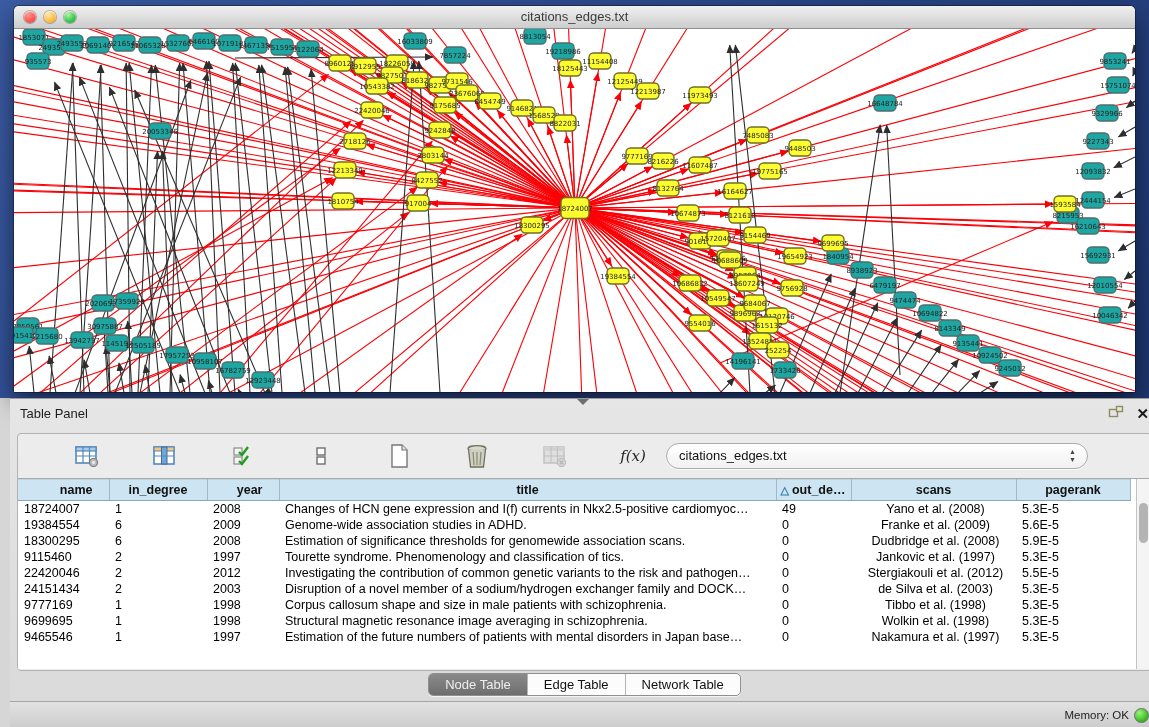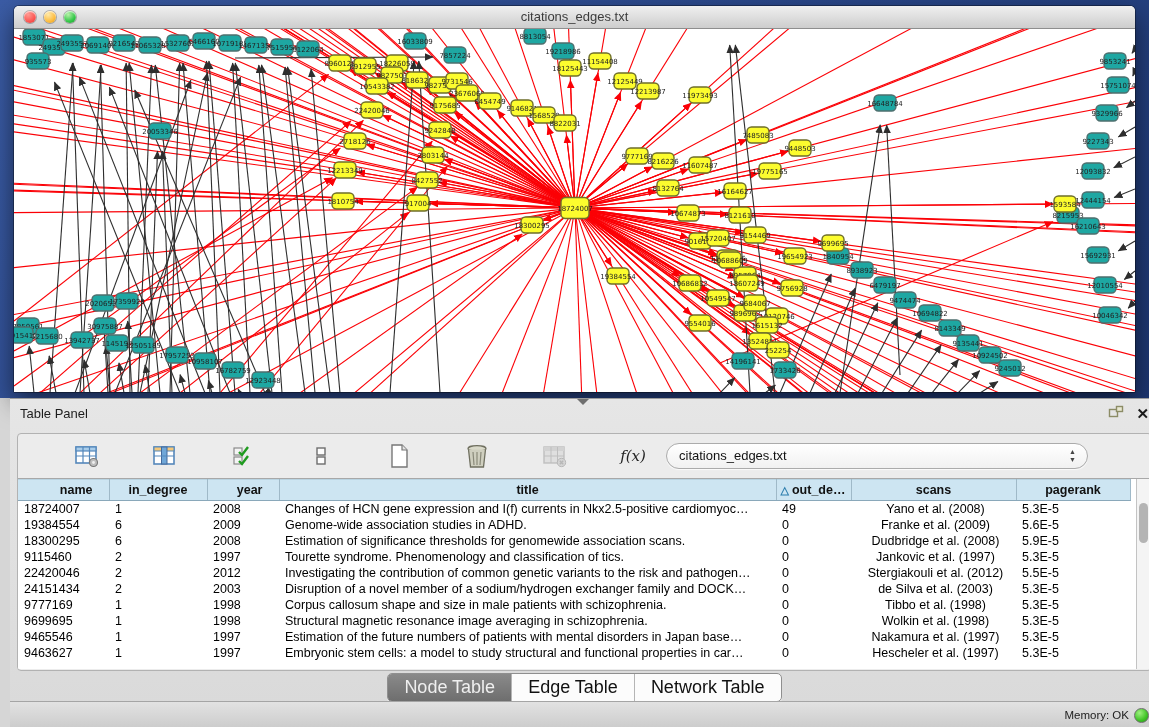--- a/index.html
+++ b/index.html
@@ -57,21 +57,21 @@
   table.data td{height:16px;line-height:16px;padding:0 2px 0 6px;overflow:hidden;
     white-space:nowrap;text-overflow:ellipsis;}
   table.data td:nth-child(6){text-align:center;}
   .sort-tri{color:#2f7fae;font-size:11px;margin-right:3px;}
   .vscroll{position:absolute;right:0;top:0;width:14px;height:190px;background:#f4f4f4;border-left:1px solid #c3c3c3;}
   .vthumb{position:absolute;left:2px;top:24px;width:9px;height:40px;border-radius:5px;background:#b4b4b4;}
   
   .tabbar{position:absolute;top:274px;left:0;width:1149px;display:flex;justify-content:center;}
   .seg{display:flex;border:1px solid #8f8f8f;border-radius:5px;overflow:hidden;background:#fcfcfc;
     box-shadow:0 1px 0 rgba(255,255,255,.7);}
-  .seg button{border:none;background:transparent;font-size:18px;color:#111;padding:3px 16px;
+  .seg button{border:none;background:transparent;font-size:13px;color:#111;padding:3px 16px;
     border-right:1px solid #b5b5b5;cursor:default;font-family:"Liberation Sans",sans-serif;}
   .seg button:last-child{border-right:none;}
   .seg button.active{background:linear-gradient(#8a8a8a,#6e6e6e);color:#efefef;}
   
   .statusbar{position:absolute;left:0;top:302px;width:1149px;height:27px;
     background:linear-gradient(#e2e2e2,#cbcbcb);border-top:1px solid #a5a5a5;}
   .mem{position:absolute;right:30px;top:7px;font-size:11.5px;color:#222;}
   .memdot{position:absolute;right:10px;top:6px;width:13px;height:13px;border-radius:50%;
     border:1px solid #6d6d6d;background:radial-gradient(circle at 35% 30%,#9ef07f,#3fc326 60%,#27961a);}
 </style>
@@ -708,29 +708,20 @@
             </tr>
             <tr>
               <td>9465546</td>
               <td>1</td>
               <td>1997</td>
               <td>Estimation of the future numbers of patients with mental disorders in Japan base…</td>
               <td>0</td>
               <td>Nakamura et al. (1997)</td>
               <td>5.3E-5</td>
             </tr>
-            <tr>
-              <td>9463627</td>
-              <td>1</td>
-              <td>1997</td>
-              <td>Embryonic stem cells: a model to study structural and functional properties in car…</td>
-              <td>0</td>
-              <td>Hescheler et al. (1997)</td>
-              <td>5.3E-5</td>
-            </tr>
           </tbody>
       </table>
       <div class="vscroll">
         <div class="vthumb"></div>
       </div>
     </div>
   </div>
 
   <div class="tabbar">
     <div class="seg" id="seg">

